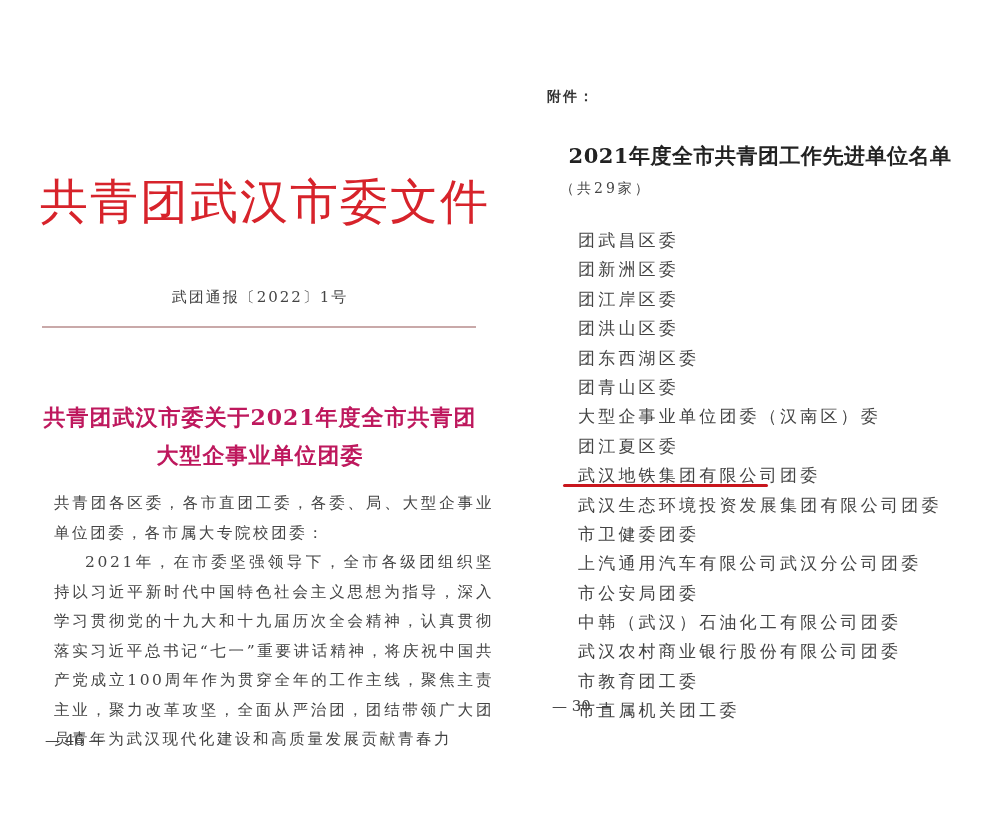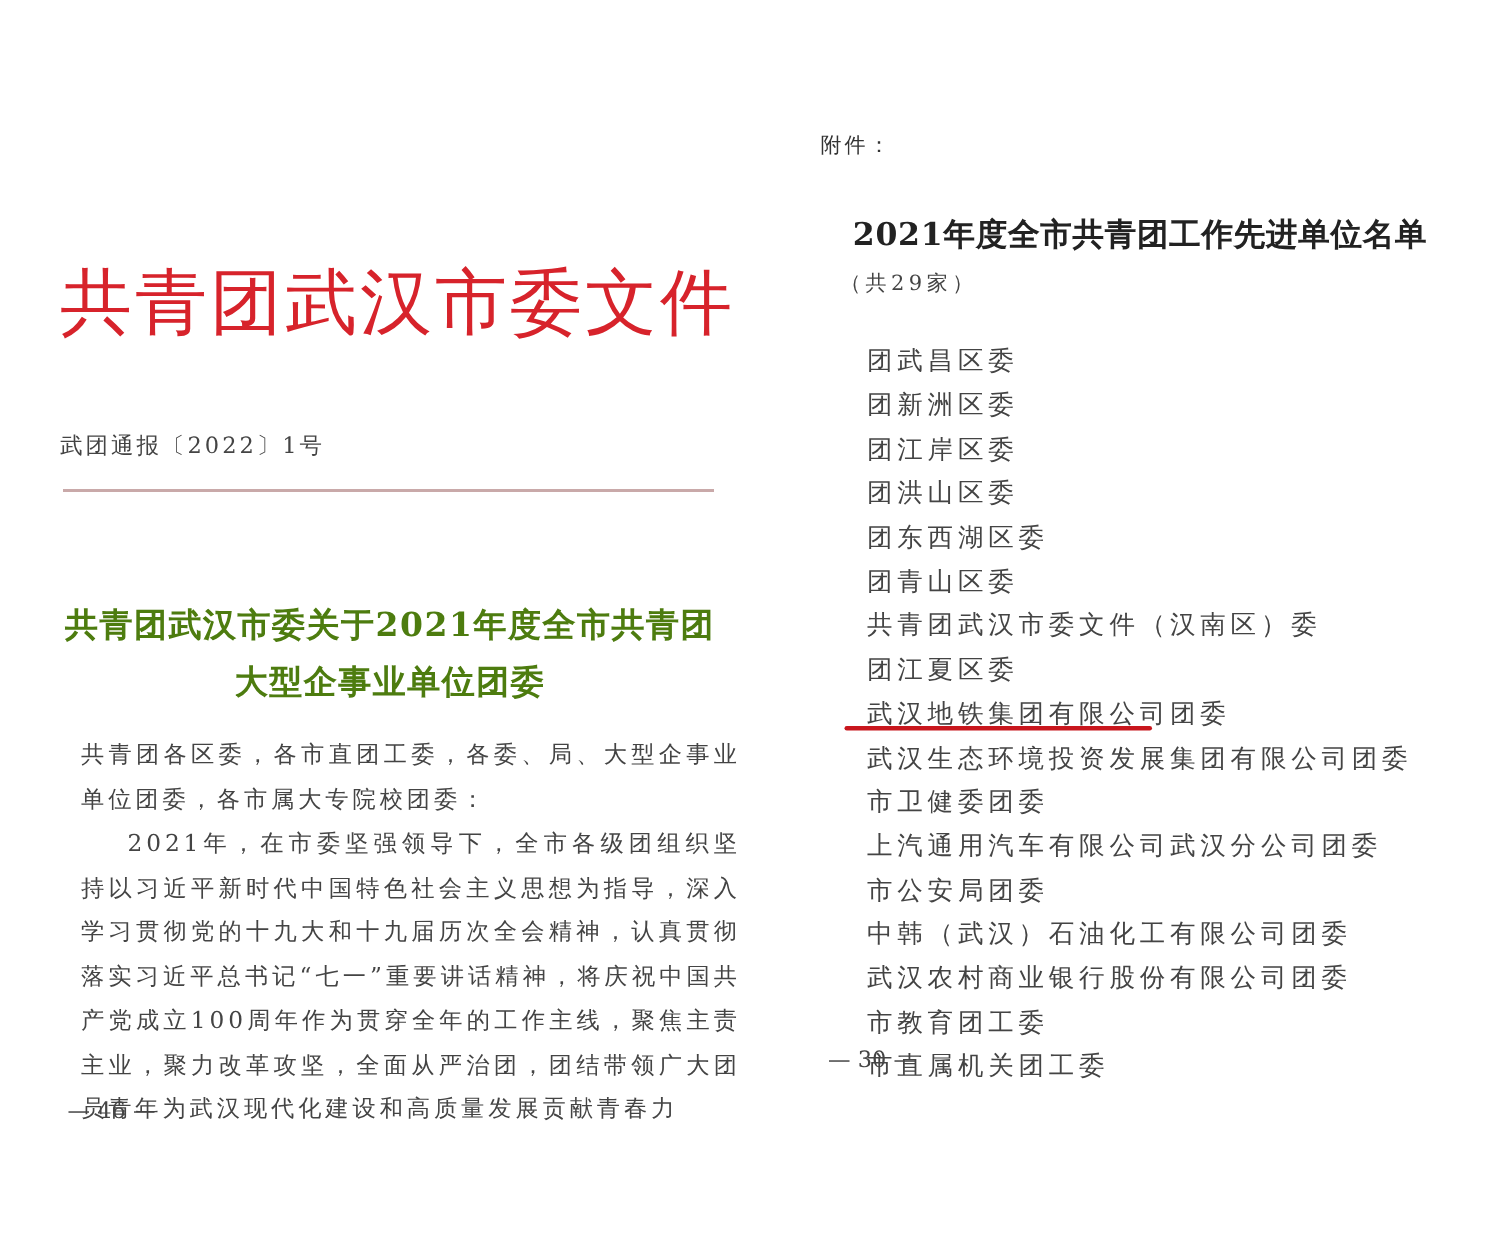--- a/index.html
+++ b/index.html
@@ -5,34 +5,34 @@
     html, body { margin: 0; padding: 0; background: #ffffff; }
     body { width: 1000px; height: 831px; position: relative; overflow: hidden;
            font-family: "DejaVu Serif", "Liberation Serif", serif; color: #333; }
     .page { position: absolute; top: 0; height: 730px; }
     .left { left: 0; width: 520px; }
     .right { left: 520px; width: 480px; }
 
     .redhead { position: absolute; left: 40px; top: 170px; width: 440px; text-align: center;
                color: #d7232b; font-size: 48px; letter-spacing: 2px; font-weight: normal;
                font-family: "DejaVu Serif", "Liberation Serif", serif; white-space: nowrap; }
-    .docno { position: absolute; left: 40px; top: 288px; width: 440px; 
+    .docno { position: absolute; left: 40px; top: 288px; width: 440px; text-align: center;
              font-size: 15px; color: #444; letter-spacing: 2px; }
     .redline { position: absolute; left: 42px; top: 326px; width: 434px; height: 2px; background: #c9a9a9; }
     .title { position: absolute; left: 40px; top: 398px; width: 440px; text-align: center;
-             font-size: 22px; font-weight: bold; color: #4d7c0f; line-height: 38px; letter-spacing: 1px; }
+             font-size: 22px; font-weight: bold; color: #be185d; line-height: 38px; letter-spacing: 1px; }
     .body { position: absolute; left: 42px; top: 489px; width: 440px; font-size: 15.5px;
             color: #444; line-height: 29.5px; letter-spacing: 2.6px; text-align: justify; margin-left: 12px; }
     .body p { margin: 0; }
     .indent { text-indent: 2em; }
     .pagenum { position: absolute; font-size: 15px; color: #444; }
     .pn-left { left: 45px; top: 731px; }
     .pn-right { left: 552px; top: 697px; }
 
-    .attach { position: absolute; left: 547px; top: 88px; font-size: 14px; font-weight: normal; color: #333; letter-spacing: 2px; }
+    .attach { position: absolute; left: 547px; top: 88px; font-size: 14px; font-weight: bold; color: #333; letter-spacing: 2px; }
     .list-title { position: absolute; left: 560px; top: 142px; width: 400px; text-align: center;
                   font-size: 21px; font-weight: bold; color: #222; letter-spacing: 0.5px; white-space: nowrap; }
     .list-count { position: absolute; left: 560px; top: 180px; width: 400px; text-align: left;
                   font-size: 14px; color: #444; letter-spacing: 3px; }
     .list { position: absolute; left: 578px; top: 229px; margin: 0; padding: 0; list-style: none; }
     .list li { height: 29.4px; font-size: 17px; color: #444; letter-spacing: 3.2px; white-space: nowrap; position: relative; }
     .highlight-line { position: absolute; left: 563px; top: 484px; width: 205px; height: 3px; background: #c8161d; border-radius: 2px; }
   </style>
 </head>
 <body>
@@ -56,21 +56,21 @@
 <div class="attach">附件：</div>
 <div class="list-title">2021年度全市共青团工作先进单位名单</div>
 <div class="list-count">（共29家）</div>
 <ul class="list">
   <li>团武昌区委</li>
   <li>团新洲区委</li>
   <li>团江岸区委</li>
   <li>团洪山区委</li>
   <li>团东西湖区委</li>
   <li>团青山区委</li>
-  <li>共青团武汉市委文件（汉南区）委</li>
+  <li>大型企事业单位团委（汉南区）委</li>
   <li>团江夏区委</li>
   <li>武汉地铁集团有限公司团委</li>
   <li>武汉生态环境投资发展集团有限公司团委</li>
   <li>市卫健委团委</li>
   <li>上汽通用汽车有限公司武汉分公司团委</li>
   <li>市公安局团委</li>
   <li>中韩（武汉）石油化工有限公司团委</li>
   <li>武汉农村商业银行股份有限公司团委</li>
   <li>市教育团工委</li>
   <li>市直属机关团工委</li>

